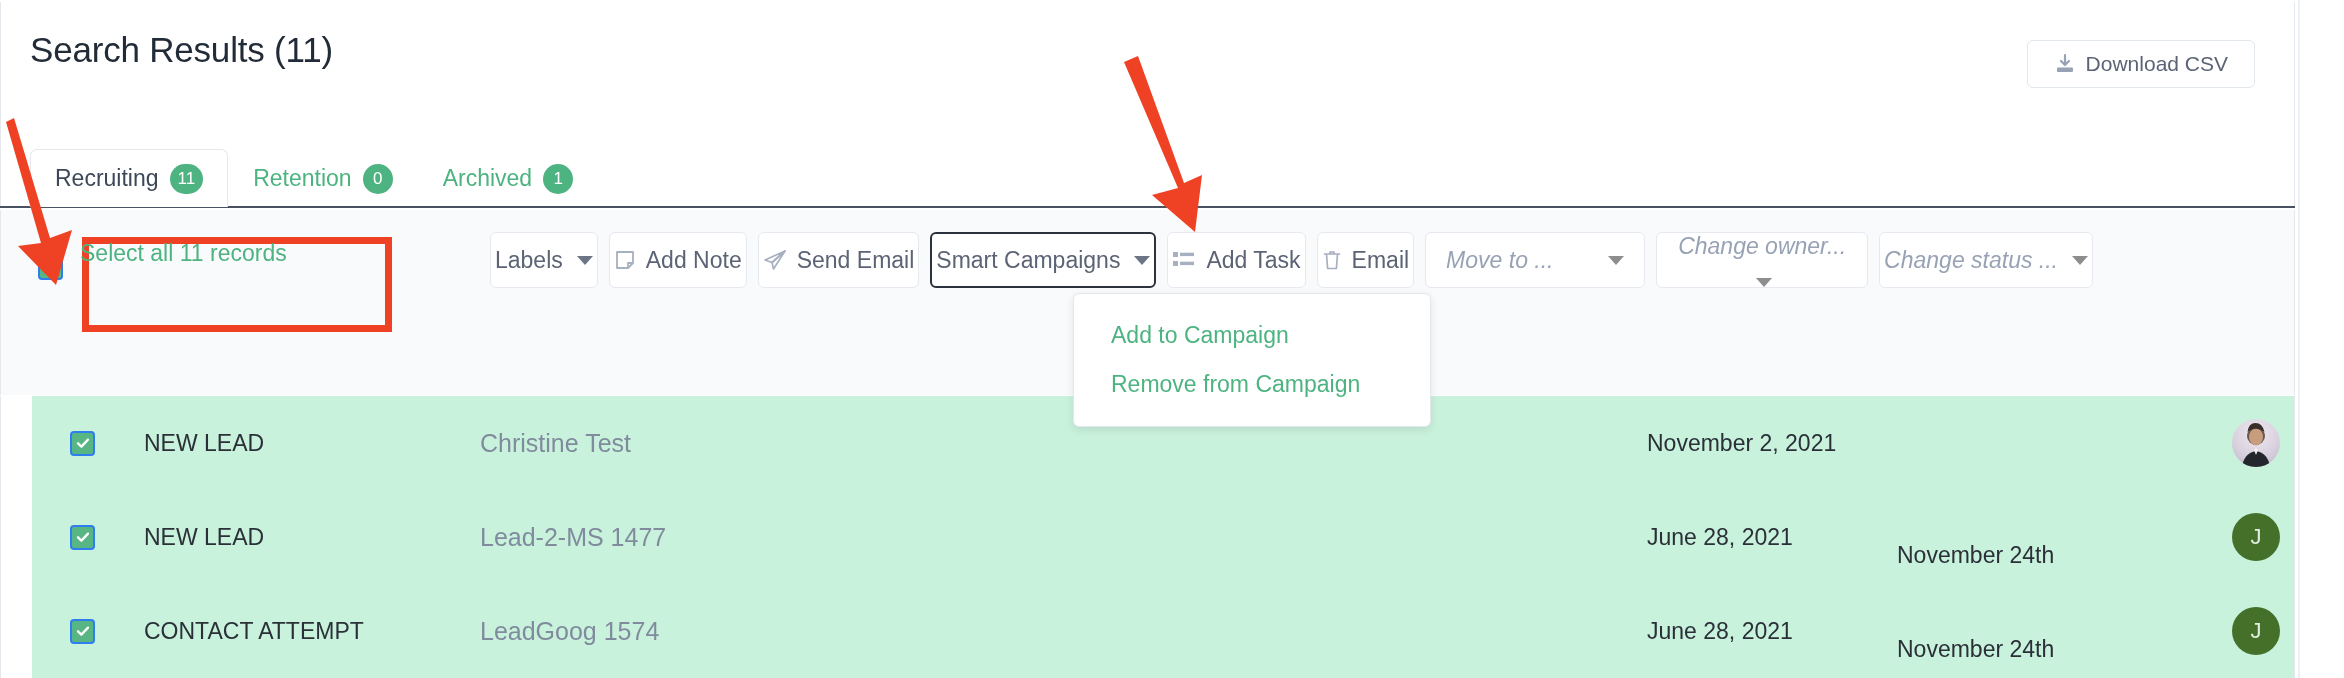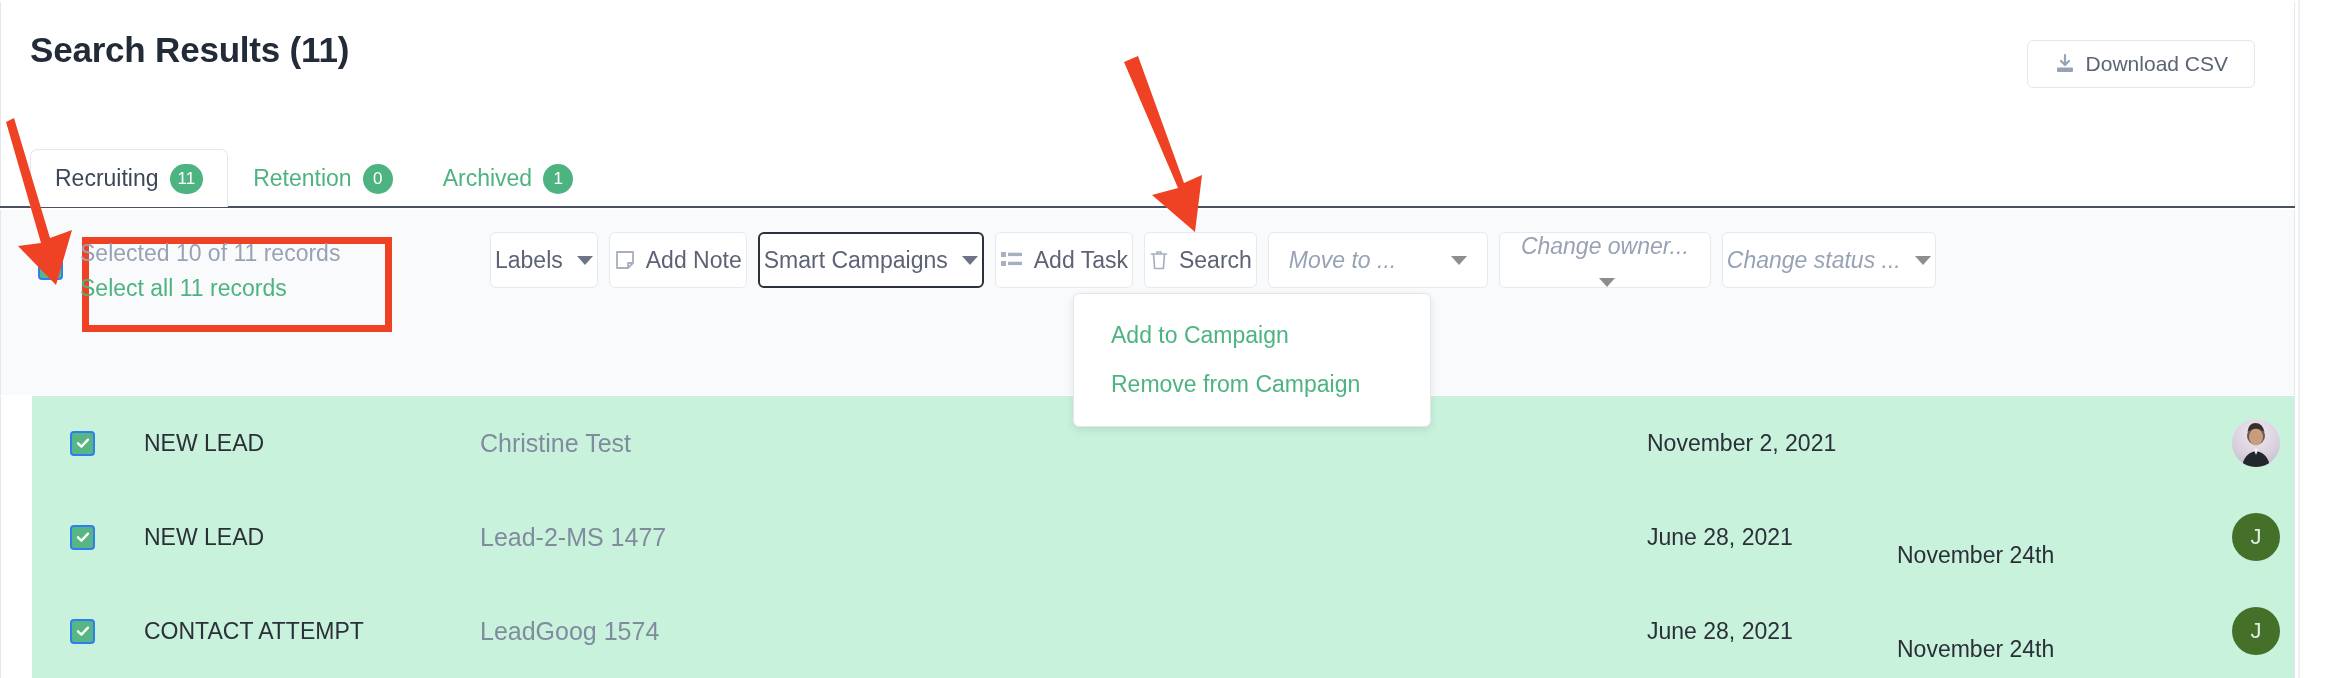--- a/index.html
+++ b/index.html
@@ -32,21 +32,21 @@
     left: 0; top: 2px; right: 0; bottom: 0;
     border-left: 1px solid #e4e7ec;
     border-right: 1px solid #e4e7ec;
   }
 
   
   .page-title {
     position: absolute;
     left: 30px; top: 30px;
     font-size: 35px;
-    font-weight: 700;
+    font-weight: 400;
     color: #222b38;
     letter-spacing: -0.2px;
     white-space: nowrap;
   }
 
   
   .download-btn {
     position: absolute;
     right: 40px; top: 40px;
     height: 48px;
@@ -367,21 +367,20 @@
 
   <div class="toolbar-band"></div>
 
   <div class="select-checkbox">
     <svg width="16" height="16" viewBox="0 0 16 16">
       <path d="M3 8.3 L6.4 11.6 L13 4.6" stroke="#ffffff" stroke-width="2.3" fill="none" stroke-linecap="round" stroke-linejoin="round"></path>
     </svg>
   </div>
 
   <div class="select-info">
-    <div class="line1">Selected 10 of 11 records</div>
     <div class="line2">Select all 11 records</div>
   </div>
 
   <div class="anno-box"></div>
 
   <div class="btn-row">
 
     <div class="tbtn">
       <span>Labels</span>
       <span class="caret"></span>
@@ -390,20 +389,29 @@
     <div class="tbtn">
       <span class="ico">
         <svg width="22" height="22" viewBox="0 0 22 22">
           <path d="M3 3 H19 V14 L14 19 H3 Z" fill="none" stroke="#a7b0c0" stroke-width="1.8" stroke-linejoin="round"></path>
           <path d="M19 14 H14 V19" fill="none" stroke="#a7b0c0" stroke-width="1.8" stroke-linejoin="round"></path>
         </svg>
       </span>
       <span>Add Note</span>
     </div>
 
+    <div class="tbtn">
+      <span class="ico">
+        <svg width="24" height="22" viewBox="0 0 24 22">
+          <path d="M22 2 L2 11 L9 13.5 L22 2 Z" fill="none" stroke="#a7b0c0" stroke-width="1.7" stroke-linejoin="round"></path>
+          <path d="M22 2 L9 13.5 L10.5 20 L22 2 Z" fill="none" stroke="#a7b0c0" stroke-width="1.7" stroke-linejoin="round"></path>
+        </svg>
+      </span>
+      <span>Send Email</span>
+    </div>
 
     <div class="tbtn active-outline">
       <span>Smart Campaigns</span>
       <span class="caret"></span>
     </div>
 
     <div class="tbtn">
       <span class="ico">
         <svg width="24" height="20" viewBox="0 0 24 20">
           <rect x="1" y="2" width="5" height="5" fill="#a7b0c0"></rect>
@@ -414,21 +422,21 @@
       </span>
       <span>Add Task</span>
     </div>
 
     <div class="tbtn">
       <span class="ico">
         <svg width="20" height="22" viewBox="0 0 20 22">
           <path d="M2.5 5 H17.5 M8 5 V3 H12 V5 M4.5 5 L5.6 19.5 H14.4 L15.5 5" fill="none" stroke="#a7b0c0" stroke-width="1.7" stroke-linecap="round" stroke-linejoin="round"></path>
         </svg>
       </span>
-      <span>Search</span>
+      <span>Email</span>
     </div>
 
     <div class="tbtn ghost wide-select">
       <span>Move to ...</span>
       <span class="caret grey"></span>
     </div>
 
     <div class="tbtn ghost wide-select owner">
       <span>Change owner...</span>
       <span class="caret grey"></span>

